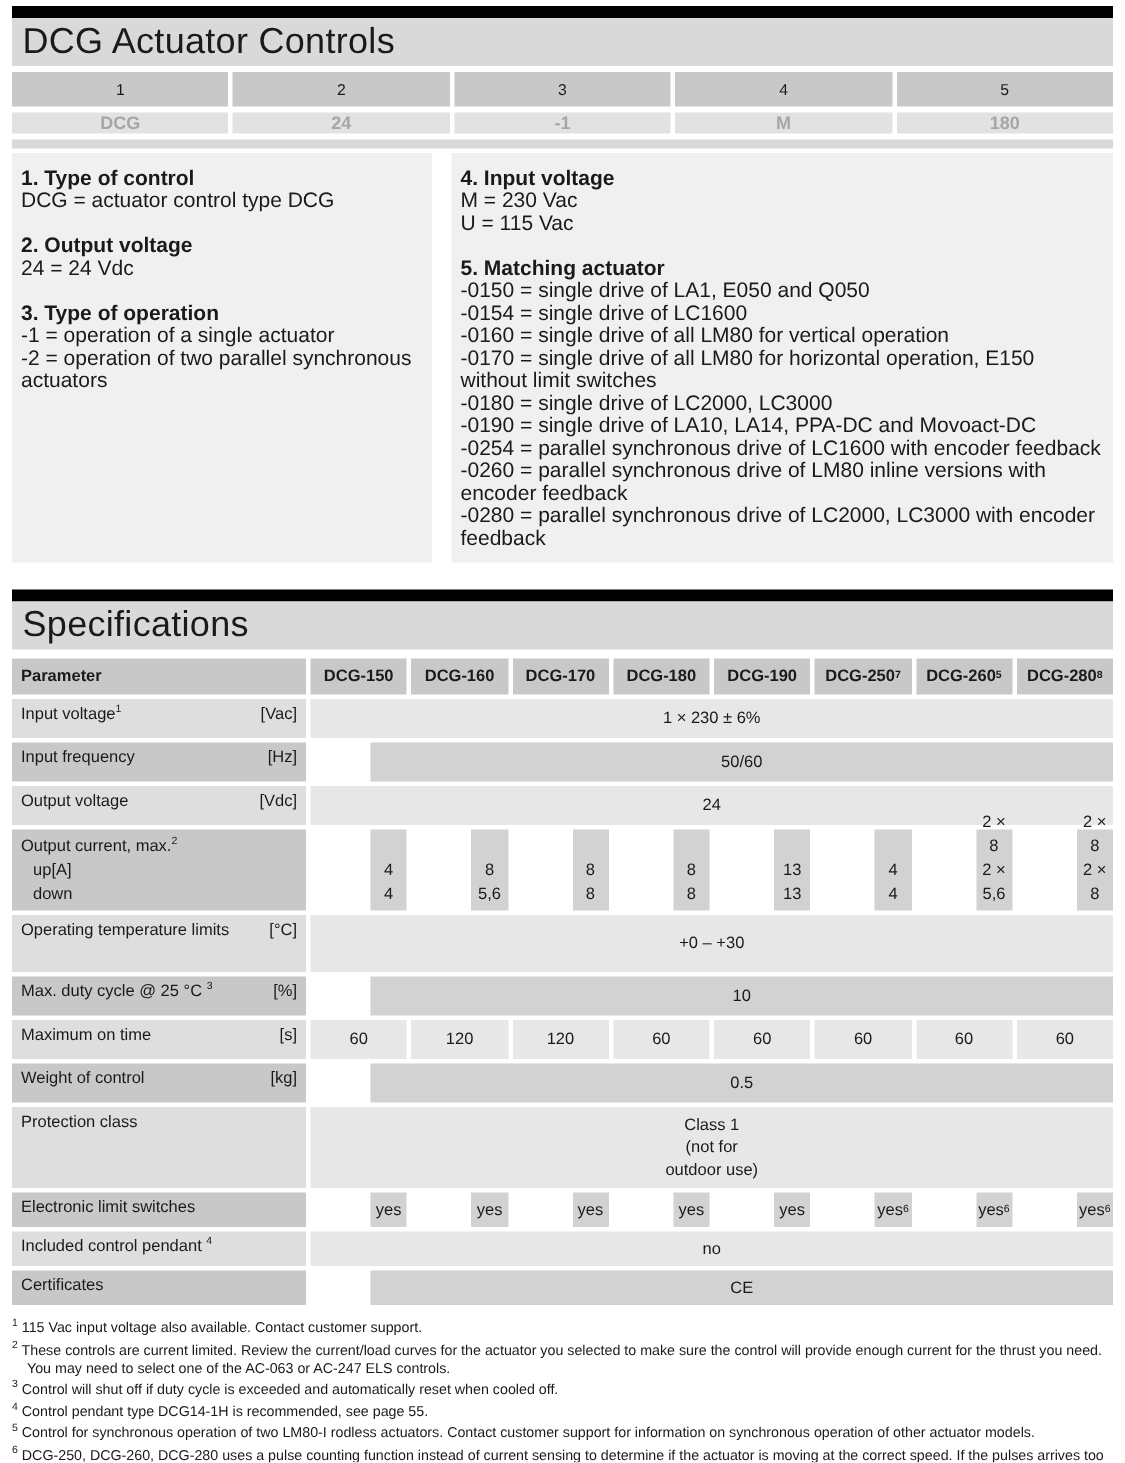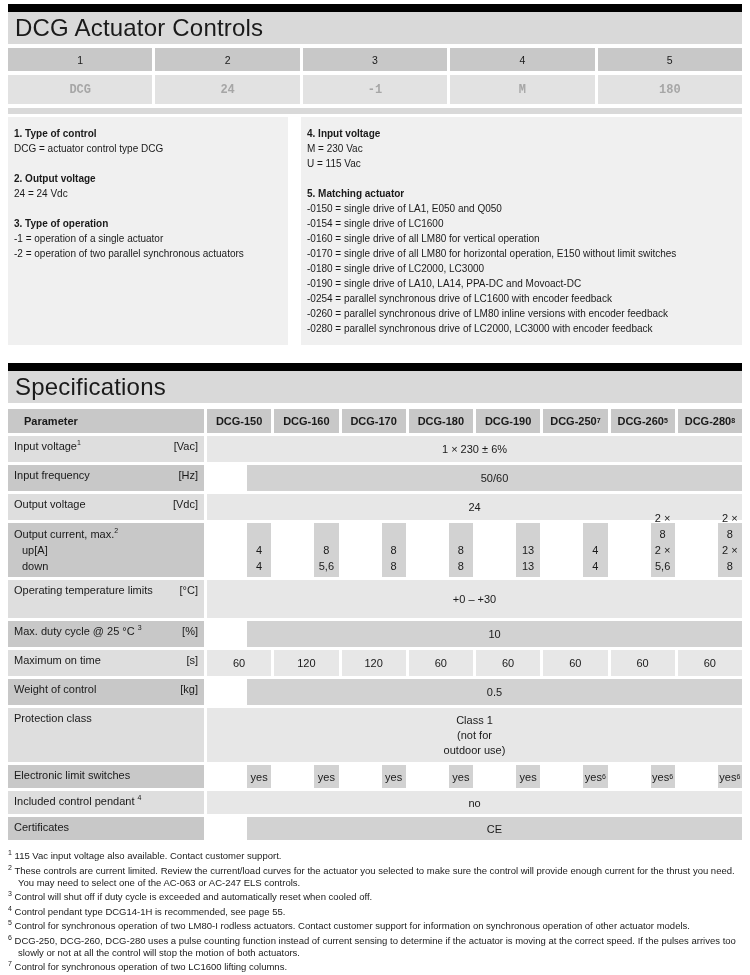--- a/index.html
+++ b/index.html
@@ -8,43 +8,43 @@
         padding:0 8px;}
   
   .bar-black{height:8px;background:#000;}
   .title-band{background:#d9d9d9;height:32px;display:flex;align-items:center;
               padding-left:7px;font-size:24px;letter-spacing:.2px;}
   
   .top-block{margin-top:4px;}
   .code-grid{display:grid;grid-template-columns:repeat(5,1fr);column-gap:3px;margin-top:4px;}
   .num-cell{background:#c8c8c8;height:23px;display:flex;align-items:center;justify-content:center;
             font-size:10.5px;}
-  .code-cell{background:#e2e2e2;height:29px;display:flex;align-items:center;justify-content:center;
-             font-size:12px;font-weight:bold;color:#a6a6a6;font-family:Liberation Mono, monospace;}
+  .code-cell{background:#e2e2e2;height:14px;display:flex;align-items:center;justify-content:center;
+             font-size:12px;font-weight:bold;color:#a6a6a6;}
   .divider{height:6px;background:#d9d9d9;margin-top:4px;}
   
   .legend{display:grid;grid-template-columns:280px 1fr;column-gap:13px;margin-top:3px;}
-  .panel{background:#f0f0f0;padding:9px 6px 9px 6px;font-size:10px;line-height:15px;min-height:210px;}
+  .panel{background:#f0f0f0;padding:9px 6px 9px 6px;font-size:14px;line-height:15px;min-height:210px;}
   .lg-group{margin-bottom:15px;}
   .lg-group:last-child{margin-bottom:0;}
   .lg-heading{font-weight:bold;}
   
   .spec{margin-top:18px;}
   .spec-table{margin-top:6px;display:flex;flex-direction:column;row-gap:3px;font-size:11px;}
   .srow{display:grid;grid-template-columns:196px repeat(8,1fr);column-gap:3px;}
   .lcell{display:flex;justify-content:space-between;align-items:flex-start;
          padding:4px 6px 2px 6px;box-sizing:border-box;}
   .vcell{display:flex;align-items:center;justify-content:center;text-align:center;}
   .merged{grid-column:2 / span 8;display:flex;align-items:center;justify-content:center;text-align:center;}
   .t-light .lcell{background:#dedede;}
   .t-light .vcell,.t-light .merged{background:#e7e7e7;}
   .t-dark .lcell{background:#c8c8c8;}
   .t-dark .vcell,.t-dark .merged{background:#d2d2d2;margin-left:40px;}
   .hrow .hcell{background:#c8c8c8;font-weight:bold;display:flex;align-items:center;justify-content:center;}
-  .hrow .hparam{justify-content:flex-start;padding-left:16px;}
+  .hrow .hparam{justify-content:flex-start;padding-left:6px;}
   .h24{height:24px;} .h23{height:23px;} .h26{height:26px;} .h38{height:38px;} .h54{height:54px;}
   sup{font-size:7px;line-height:0;}
   .unit{white-space:nowrap;}
   .pname{max-width:140px;}
   
   .oc-label{display:flex;flex-direction:column;justify-content:flex-start;
             padding:3px 6px 2px 6px;box-sizing:border-box;line-height:16px;}
   .oc-line2{display:flex;justify-content:space-between;}
   .oc-sub{padding-left:8px;}
   .oc-vcell{flex-direction:column;justify-content:flex-end;line-height:16px;padding-bottom:3px;box-sizing:border-box;}

